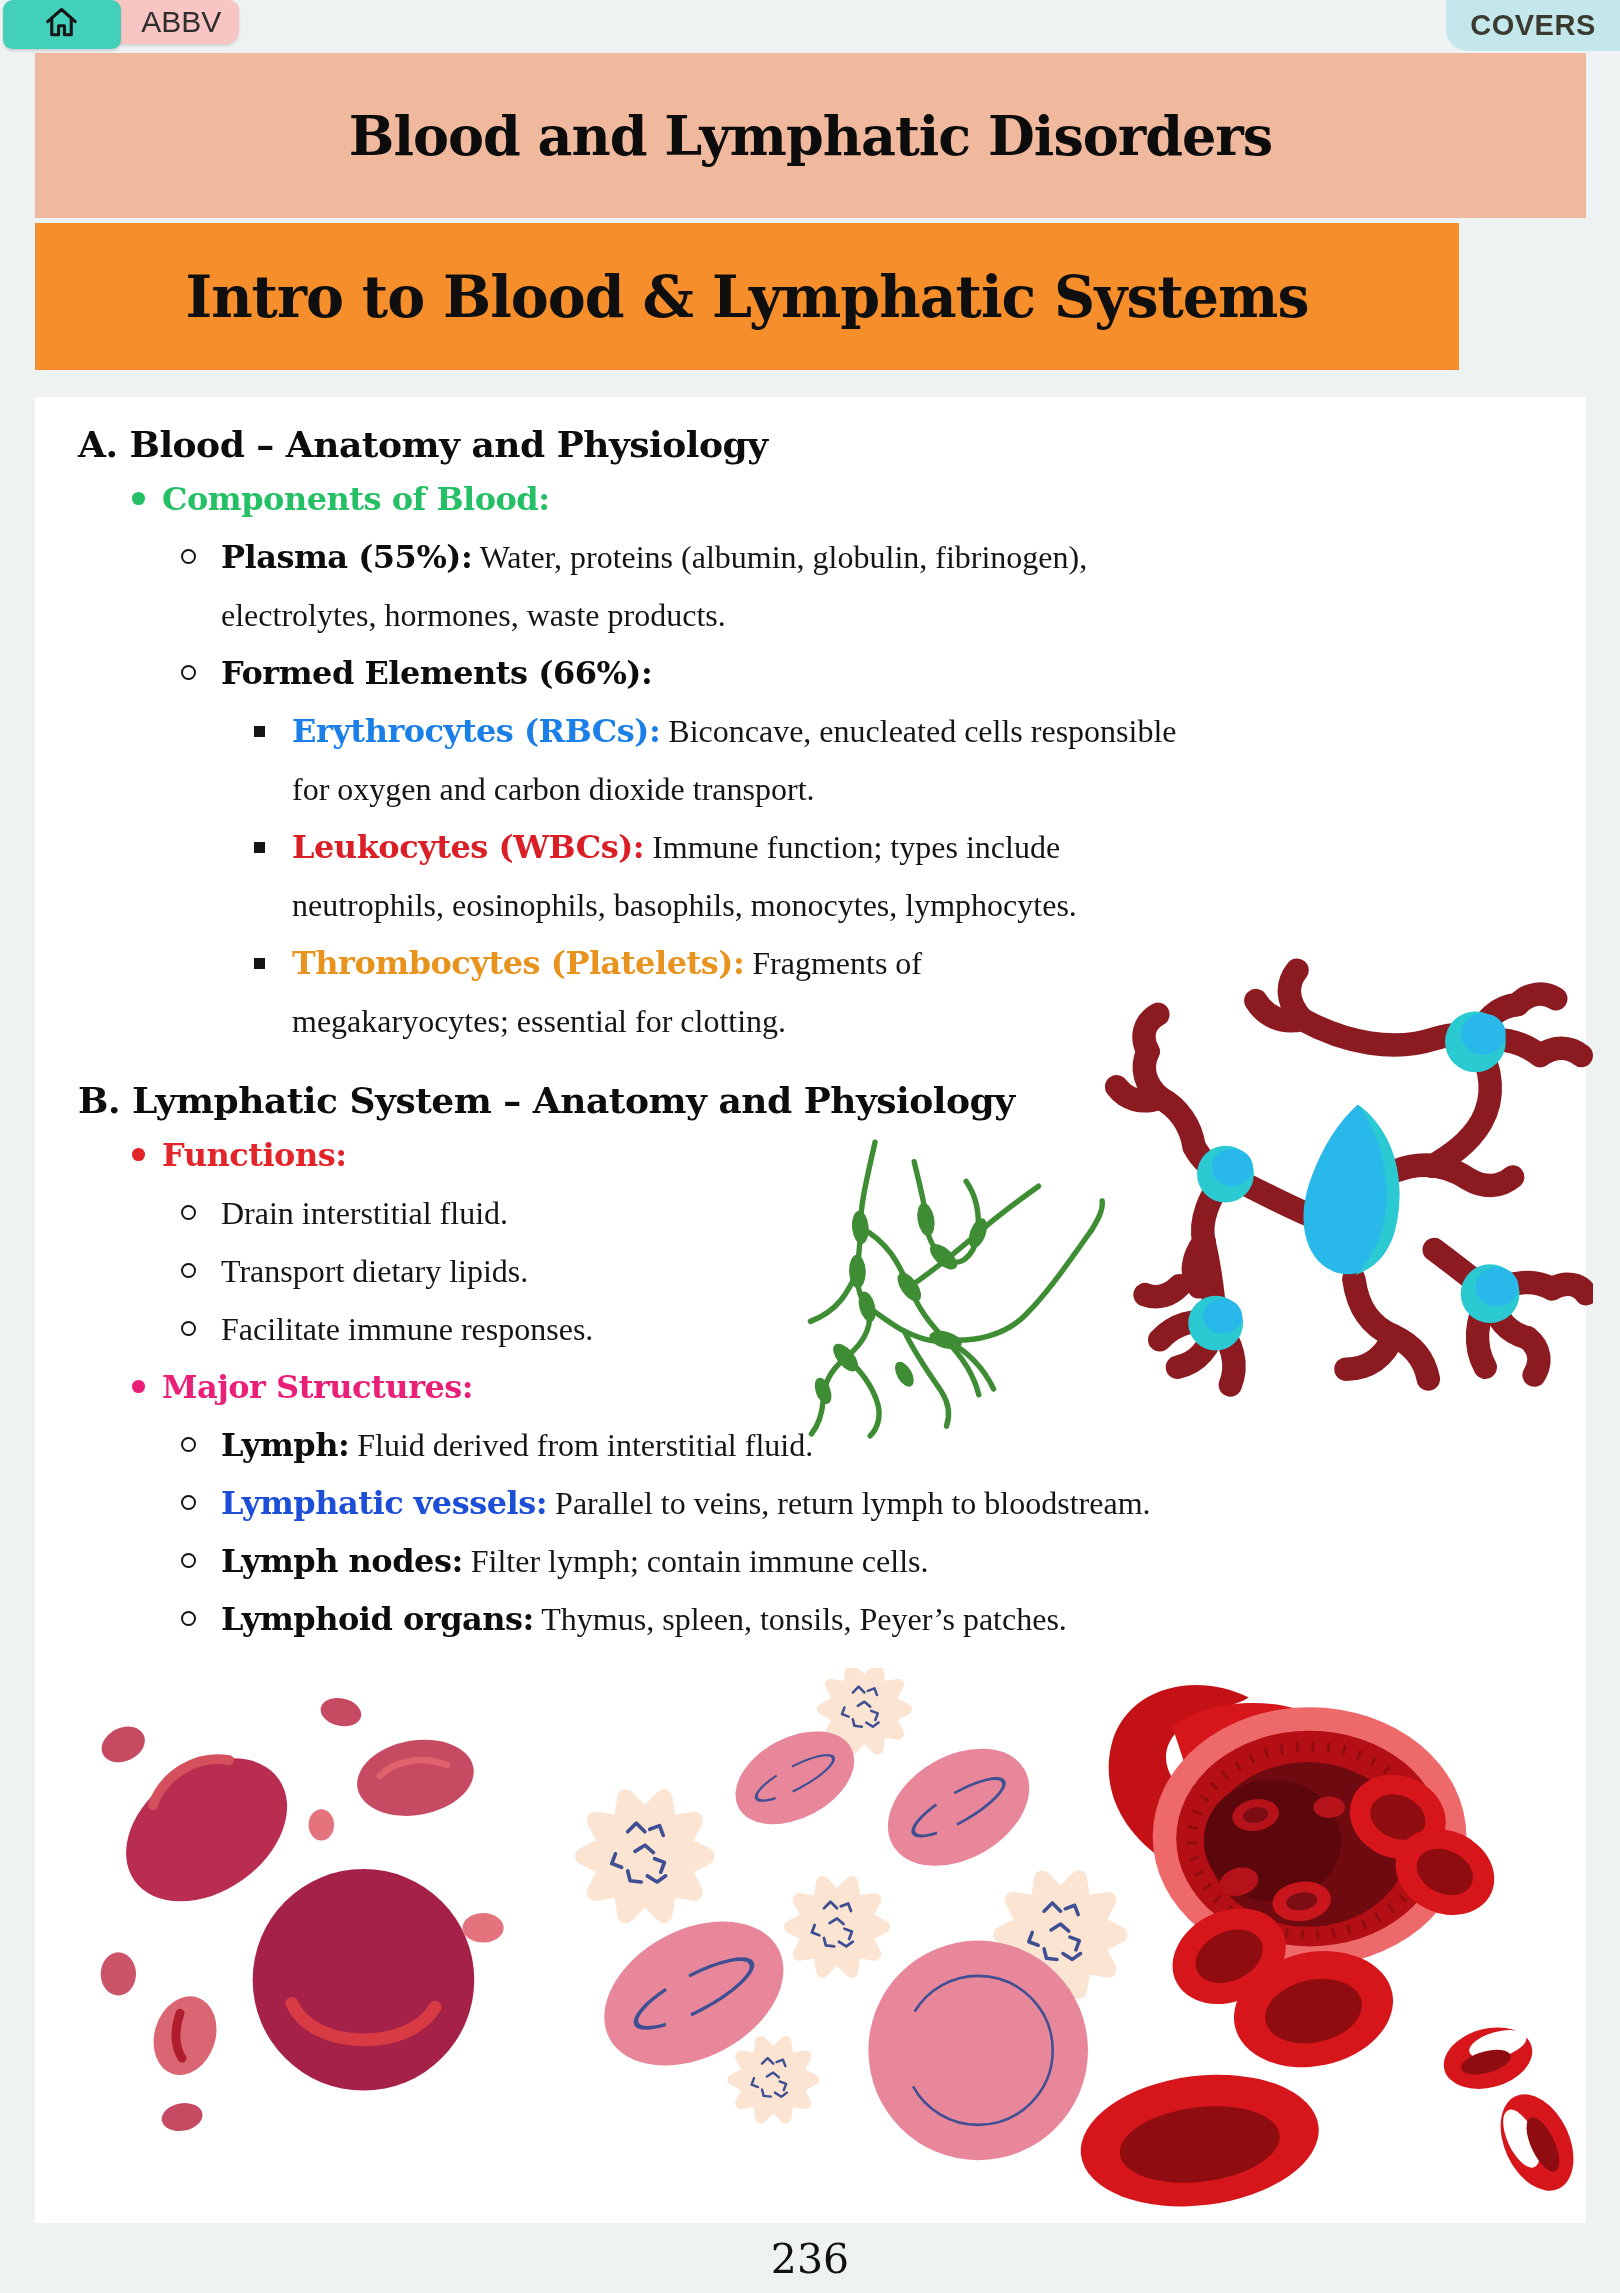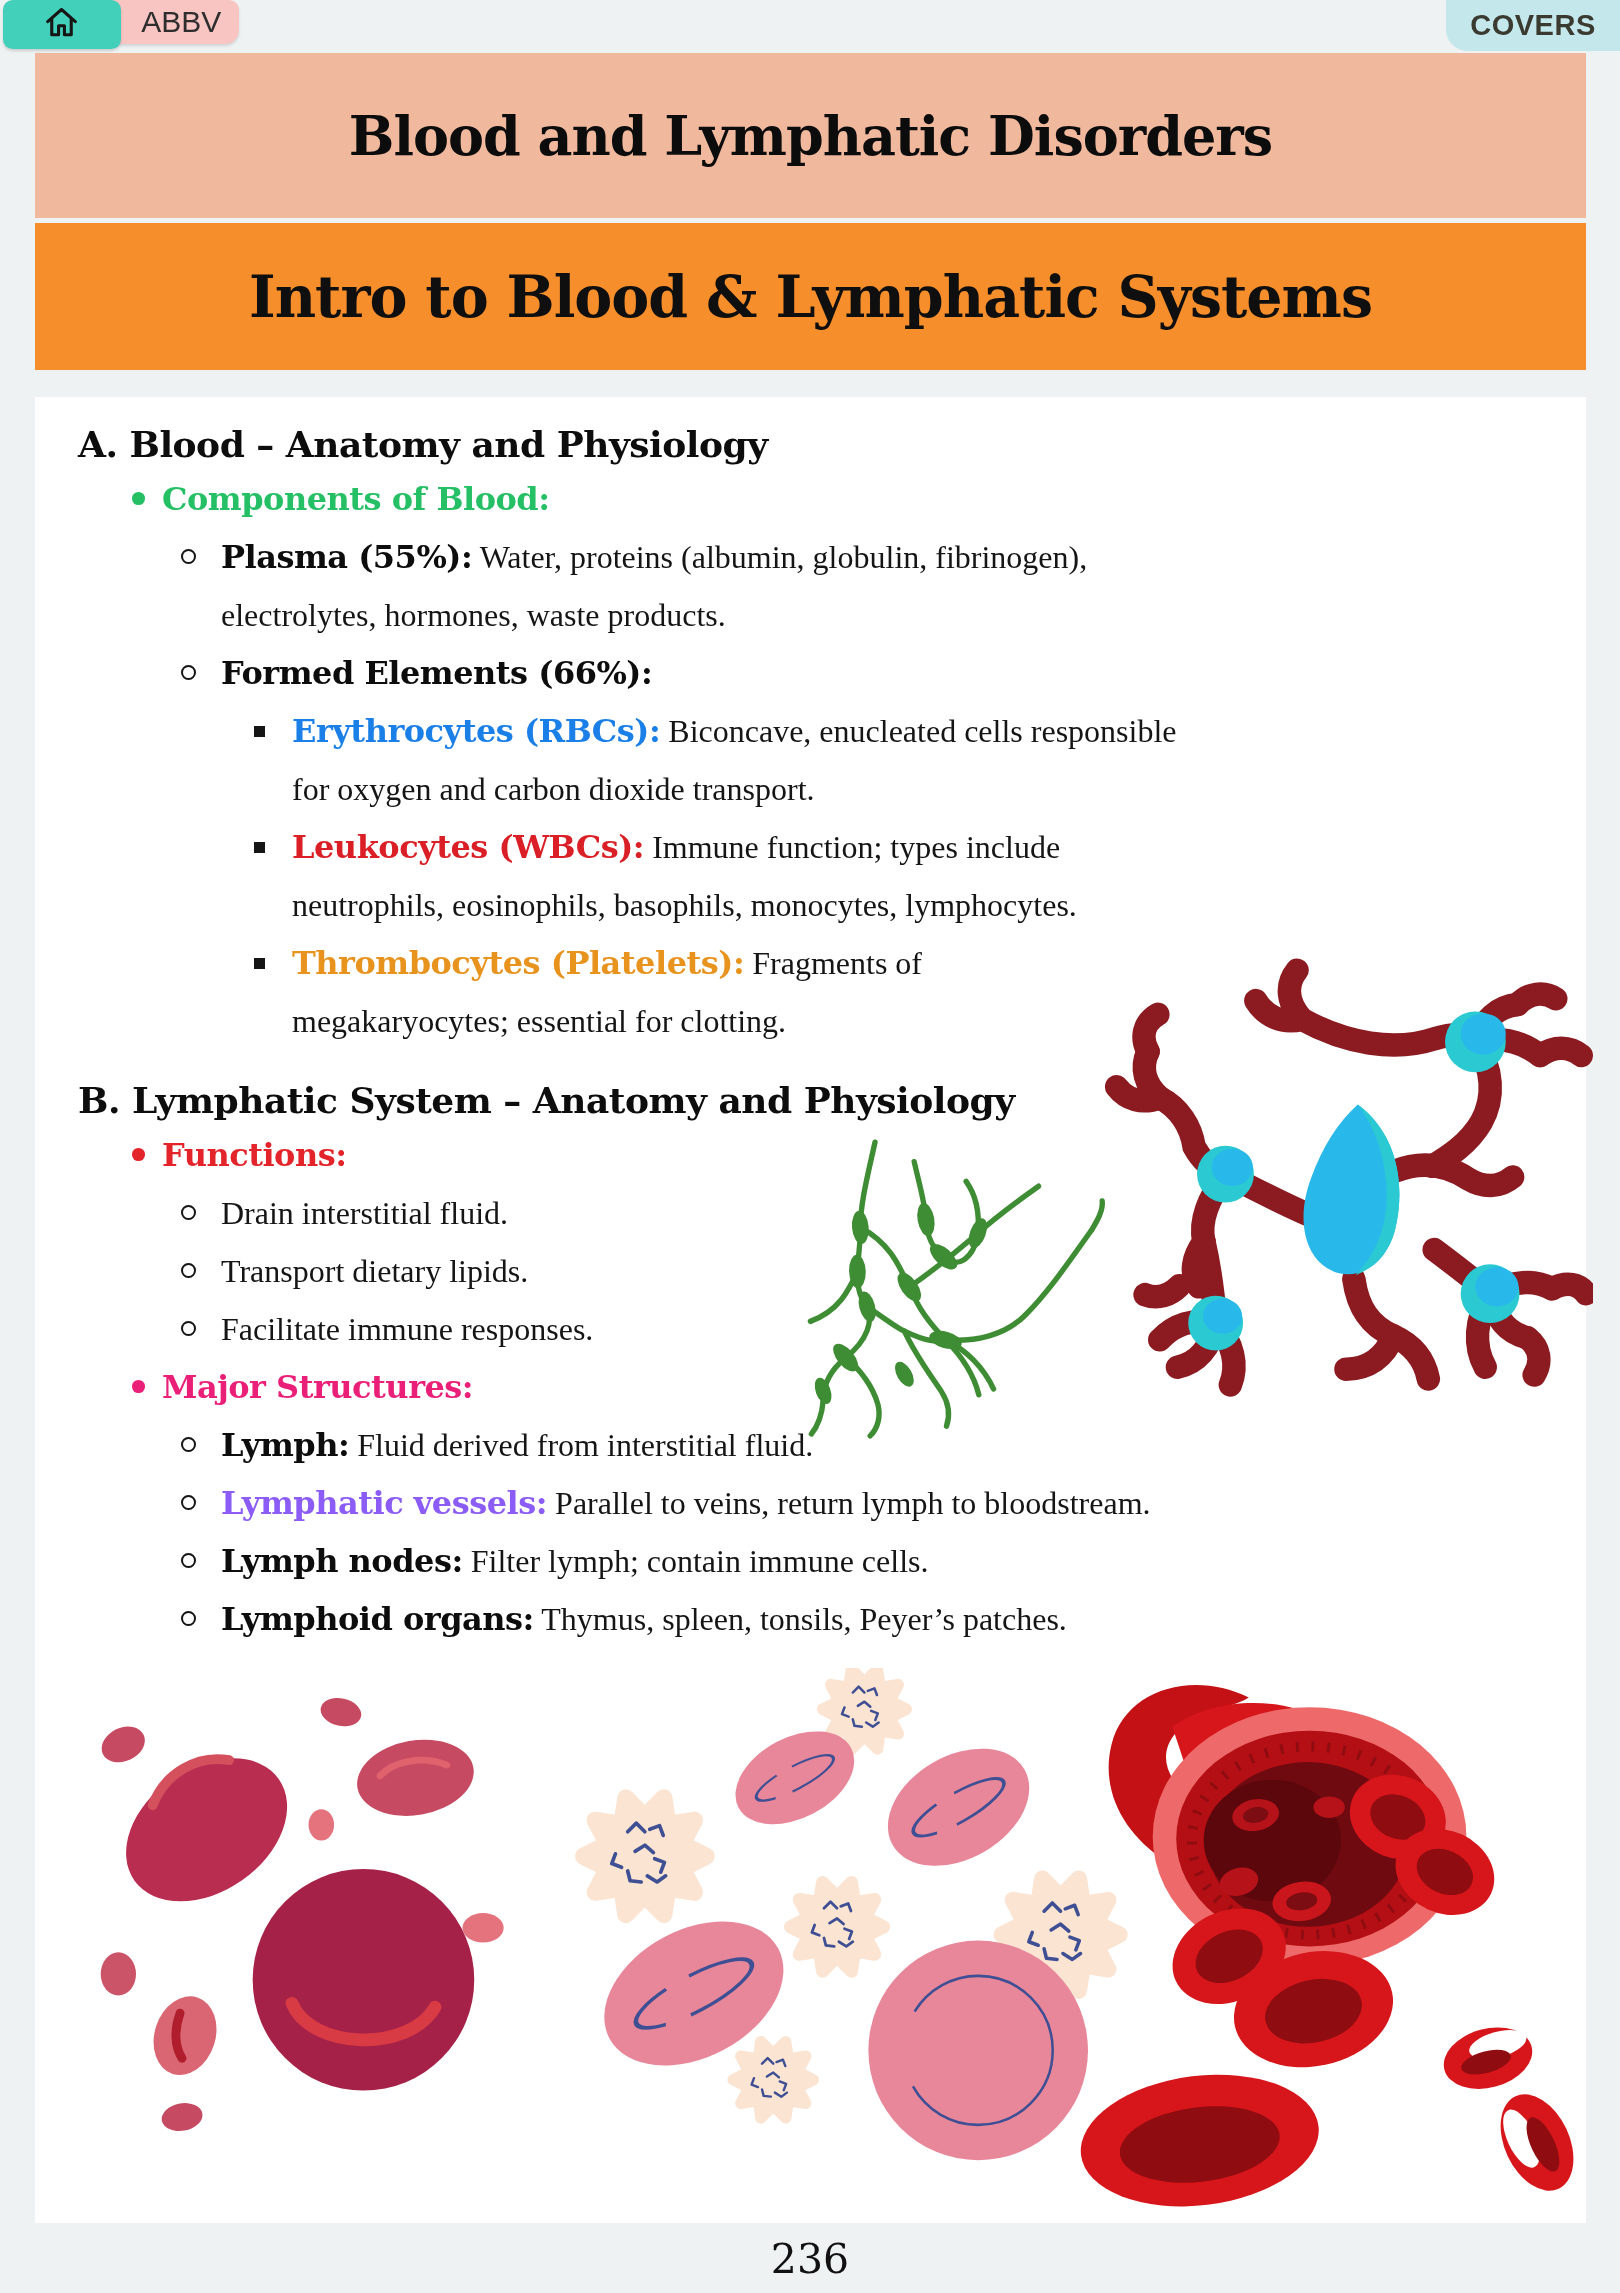--- a/index.html
+++ b/index.html
@@ -35,21 +35,21 @@
   
   .banner1{
     position:absolute;left:35px;top:53px;width:1551px;height:165px;
     background:#f0b99e;display:flex;align-items:center;justify-content:center;
   }
   .banner1 .t{
     font-family:"DejaVu Serif",serif;font-weight:700;font-size:54px;
     color:#0c0c0c;letter-spacing:-1px;
   }
   .banner2{
-    position:absolute;left:35px;top:223px;width:1551px;height:147px;
+    position:absolute;left:35px;top:223px;width:1424px;height:147px;
     background:#f68e2b;display:flex;align-items:center;justify-content:center;
   }
   .banner2 .t{
     font-family:"DejaVu Serif",serif;font-weight:700;font-size:57px;
     color:#0f0f0f;letter-spacing:-1px;
   }
   
   .card{
     position:absolute;left:35px;top:397px;width:1551px;height:1826px;
     background:#ffffff;padding:0;box-sizing:border-box;
@@ -332,21 +332,21 @@
       <span class="lead" style="color: rgb(234, 31, 120);">Major Structures:</span><span></span>
     </div>
 
     <div class="li l2">
       <span class="b"></span>
       <span class="lead" style="color: rgb(13, 13, 13);">Lymph:</span><span> Fluid derived from interstitial fluid.</span>
     </div>
 
     <div class="li l2">
       <span class="b"></span>
-      <span class="lead" style="color: #8b5cf6; margin-top: 24px;">Lymphatic vessels:</span><span> Parallel to veins, return lymph to bloodstream.</span>
+      <span class="lead" style="color: #1d4ed8; margin-top: 24px;">Lymphatic vessels:</span><span> Parallel to veins, return lymph to bloodstream.</span>
     </div>
 
     <div class="li l2">
       <span class="b"></span>
       <span class="lead" style="color: rgb(13, 13, 13);">Lymph nodes:</span><span> Filter lymph; contain immune cells.</span>
     </div>
 
     <div class="li l2">
       <span class="b"></span>
       <span class="lead" style="color: rgb(13, 13, 13);">Lymphoid organs:</span><span> Thymus, spleen, tonsils, Peyer’s patches.</span>

